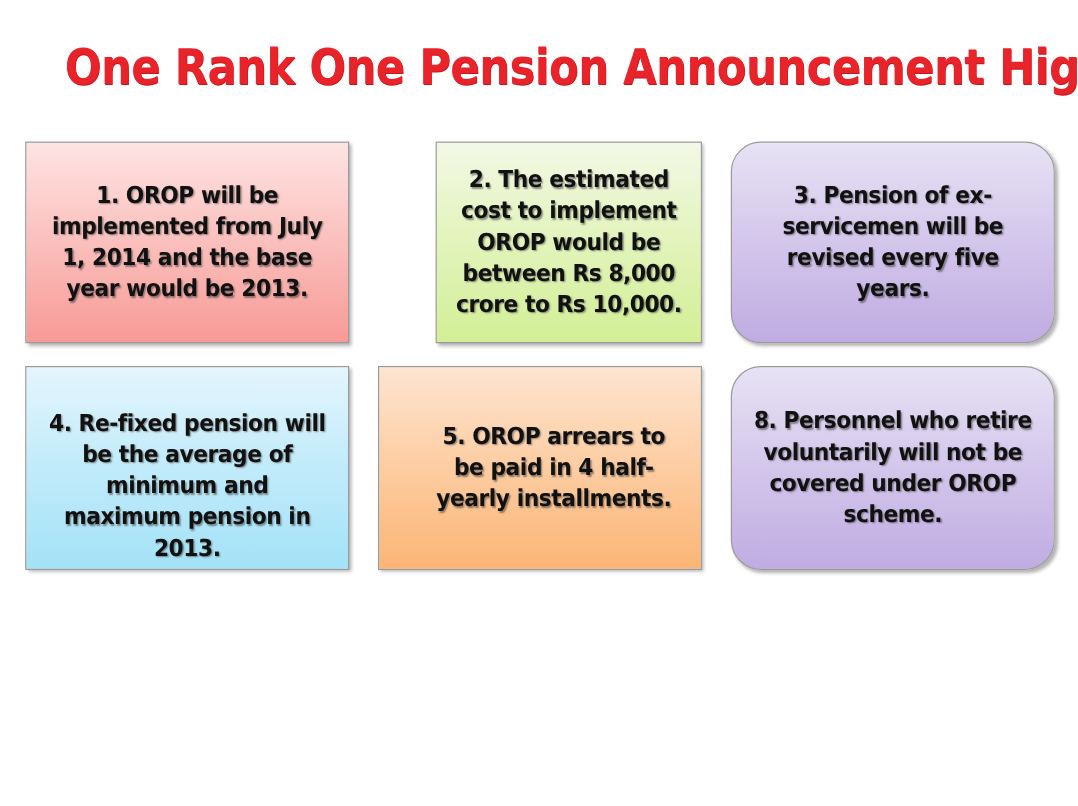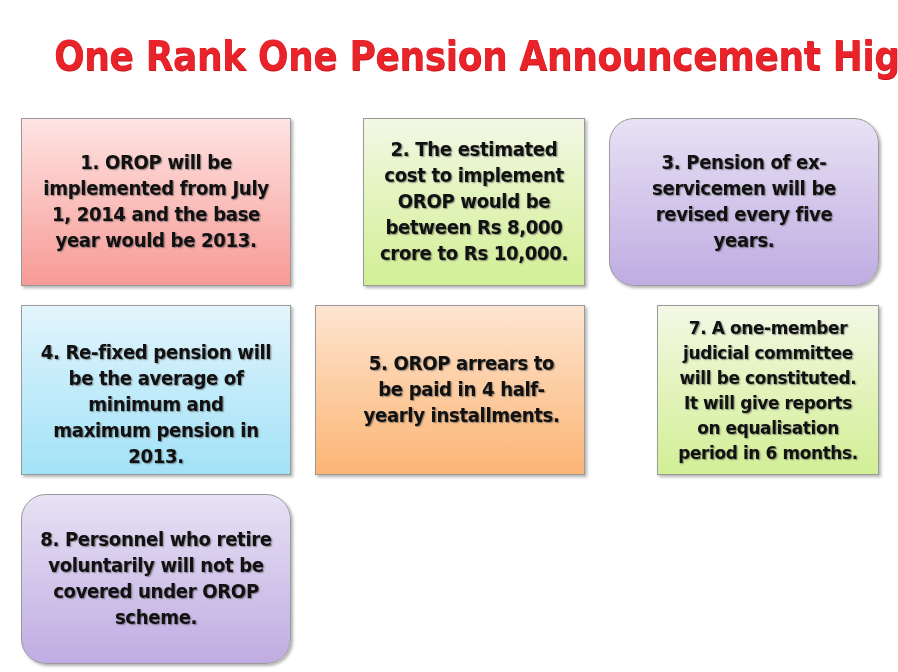--- a/index.html
+++ b/index.html
@@ -109,22 +109,19 @@
 
   <div class="card grad-blue">
     <div class="card-text">4. Re-fixed pension will be the average of minimum and maximum pension in 2013.</div>
   </div>
 
   <div class="card grad-orange">
     <div class="card-text">5. OROP arrears to be paid in 4 half-yearly installments.</div>
   </div>
 
 
-  <div class="card grad-green">
-    <div class="card-text dense">7. A one-member judicial committee will be constituted. It will give reports on equalisation period in 6 months.</div>
-  </div>
 
   <div class="card grad-purple">
     <div class="card-text">8. Personnel who retire voluntarily will not be covered under OROP scheme.</div>
   </div>
 
 
 </div>
 
 </body></html>

